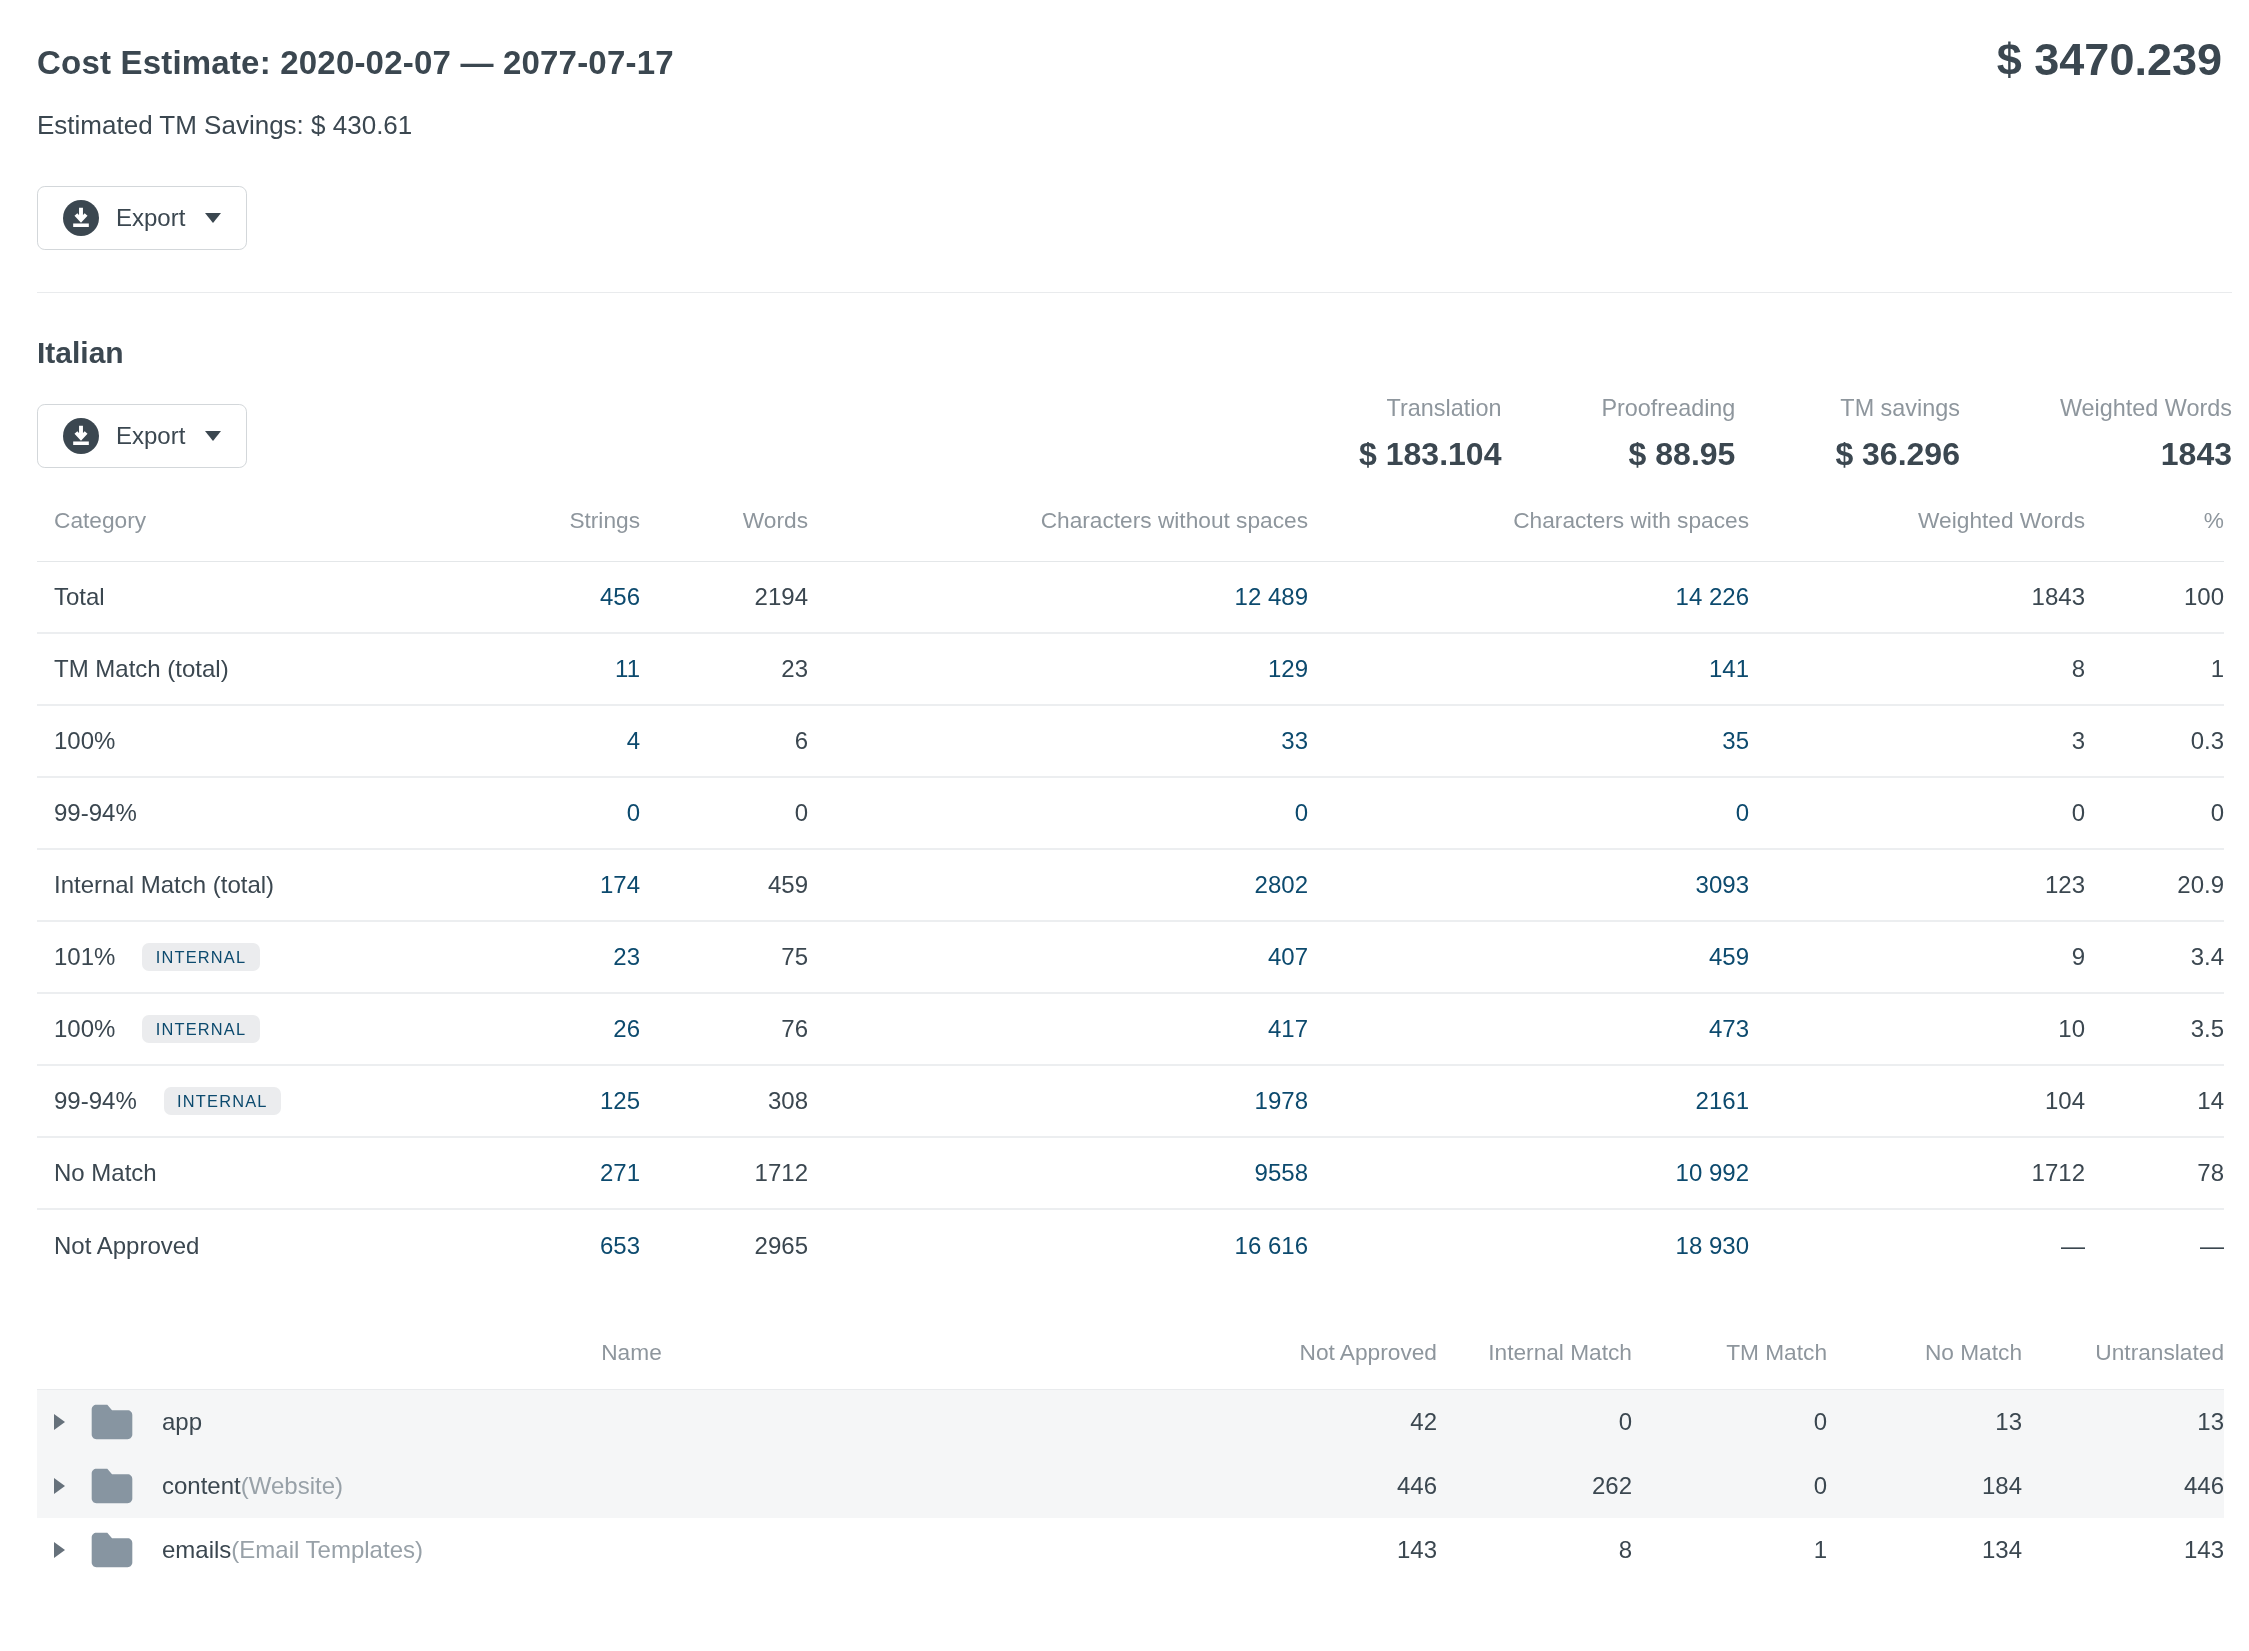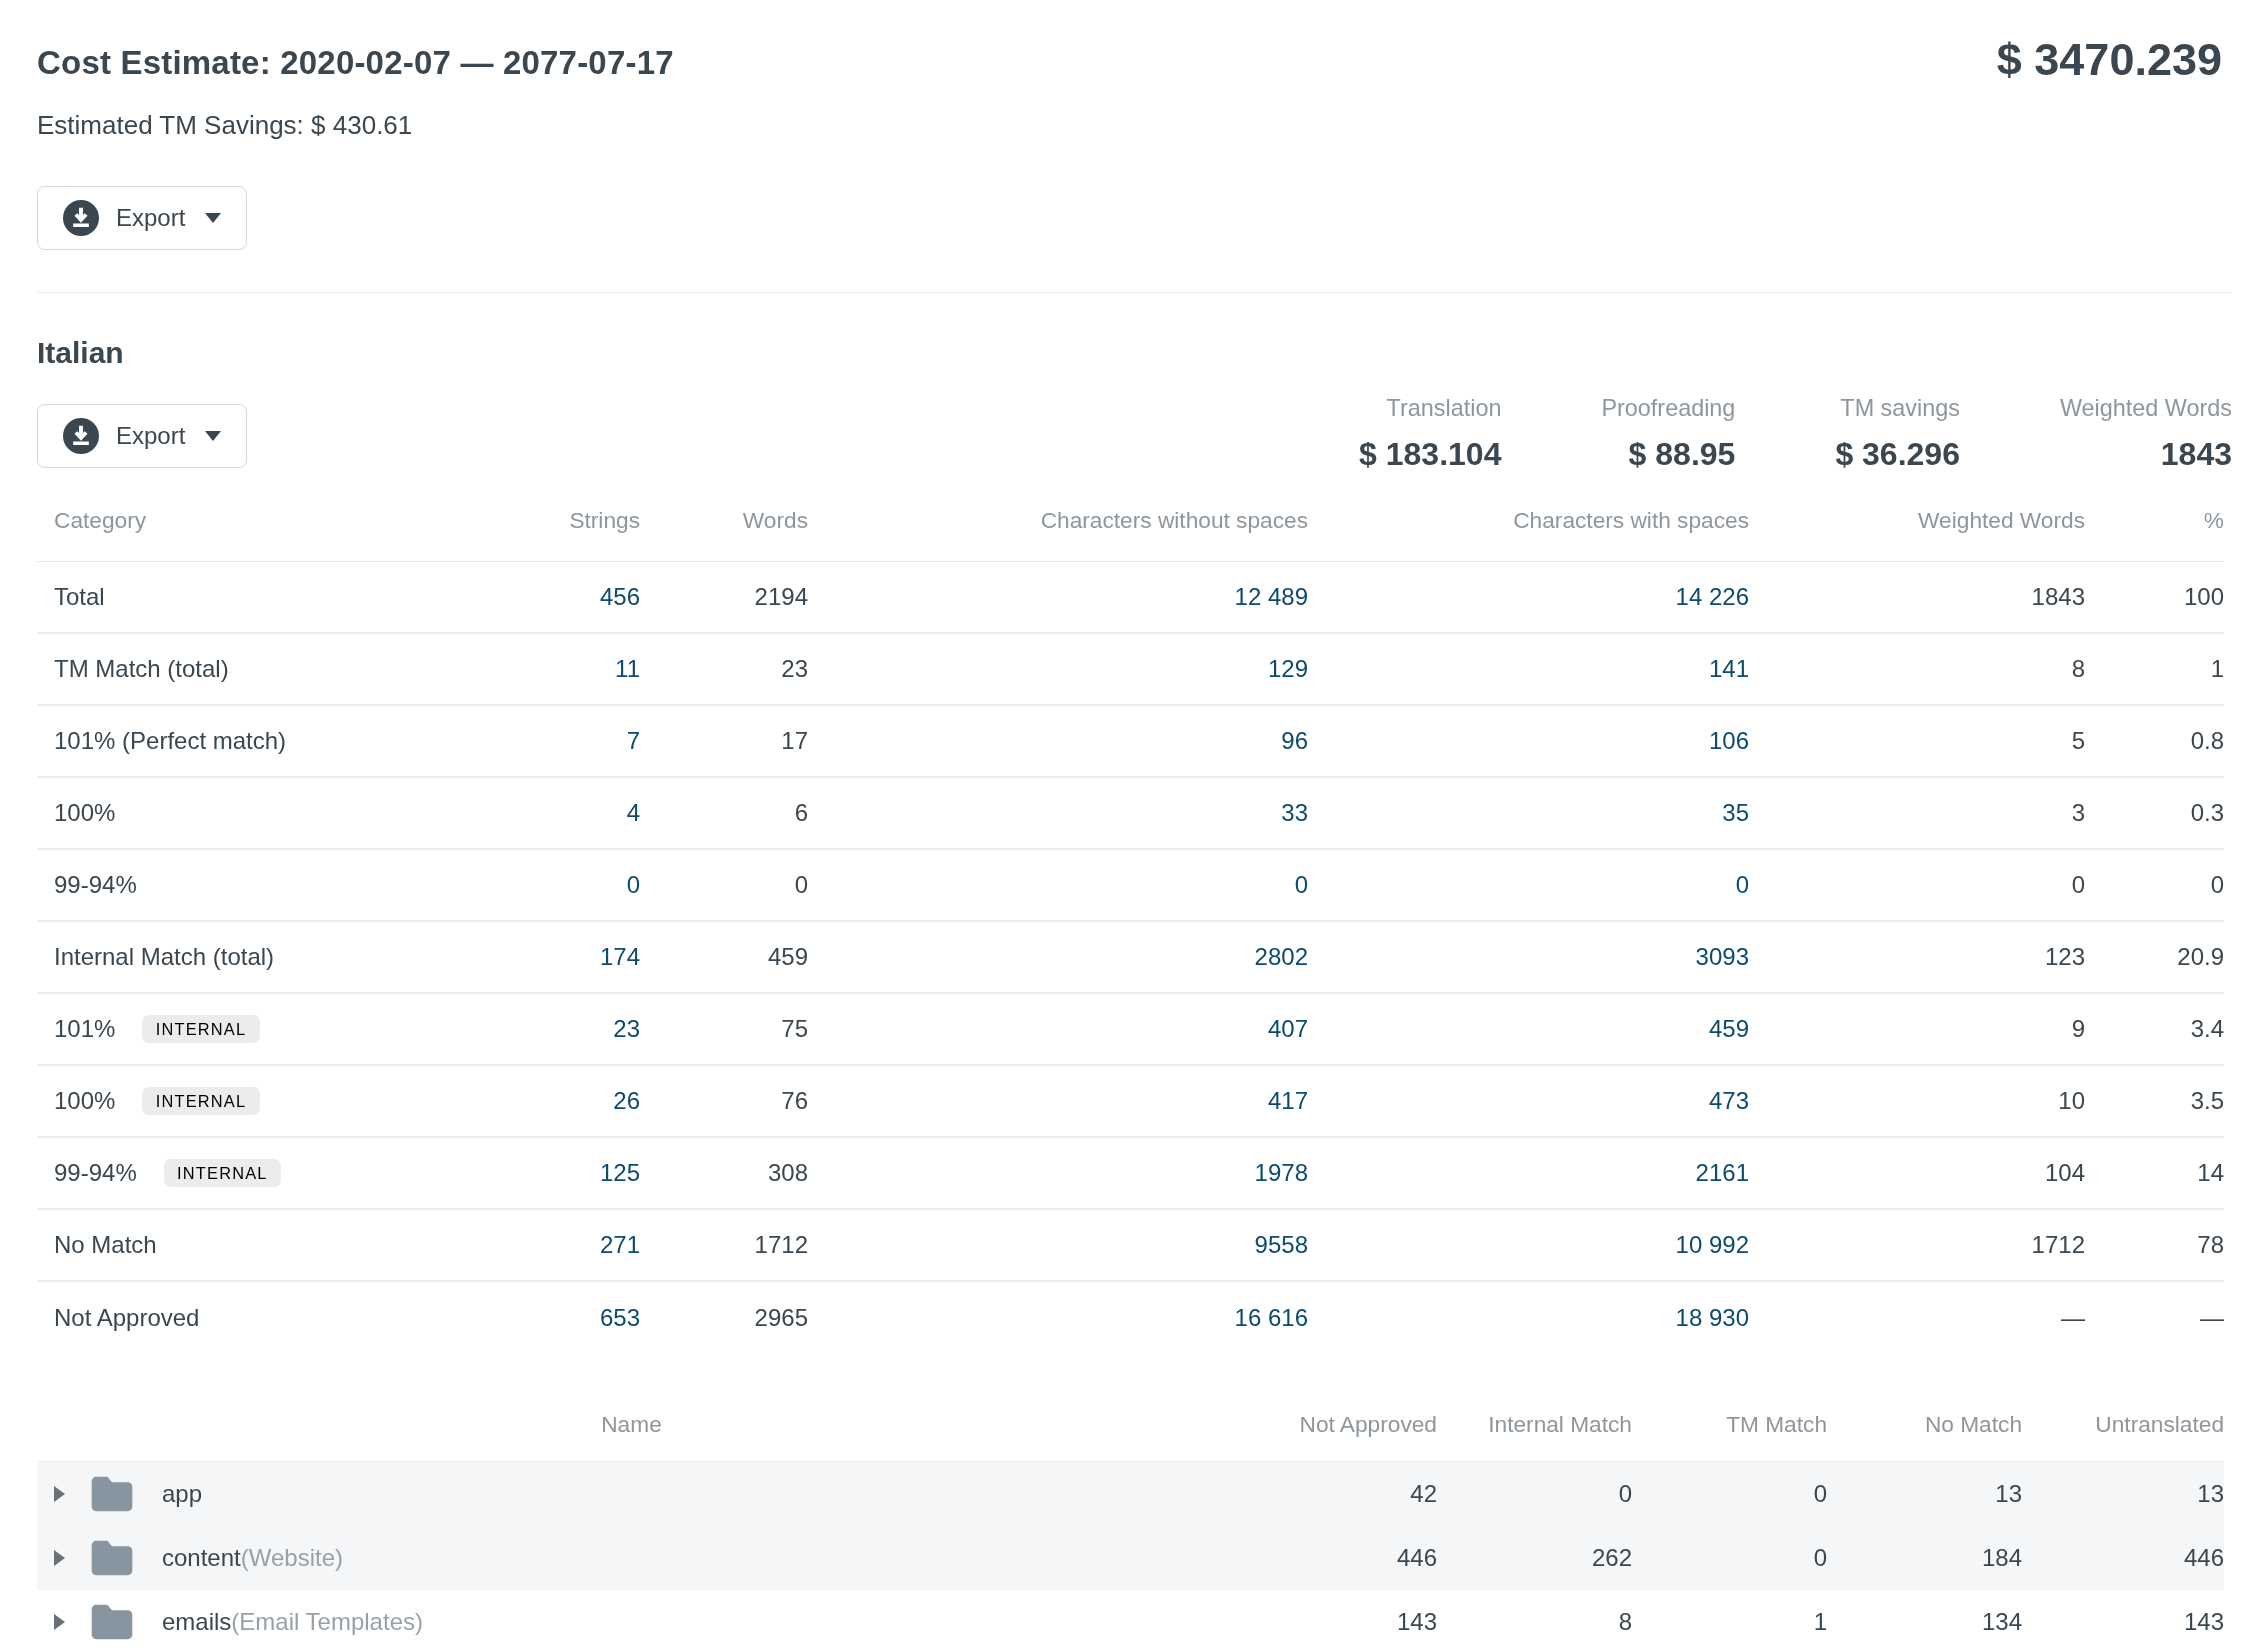--- a/index.html
+++ b/index.html
@@ -50,21 +50,21 @@
   .cat-table td {
     font-size:24px; height:72px; text-align:right; white-space:nowrap;
     border-top:2.3px solid #eceef0;
   }
   .cat-table td.cat-col { text-align:left; padding-left:17px; }
   .cat-table tbody tr:first-child td { border-top:1.6px solid #e4e7e9; }
   .val-muted { color:#0c4a6e; }
   .val-dark  { color:#3b4750; }
   .badge {
     display:inline-block; vertical-align:1.6px; margin-left:20.3px;
-    background:#ebecee; color:#000000; border-radius:7px;
+    background:#ebecee; color:#0c4a6e; border-radius:7px;
     font-size:16.4px; letter-spacing:1.2px; padding:6.2px 13.3px 5.5px; line-height:1;
   }
 
   
   .files-table { width:2187px; margin-top:58px; }
   .files-table th {
     font-size:22.7px; font-weight:400; color:#8e969d; text-align:right;
     padding-bottom:23.4px; white-space:nowrap;
   }
   .files-table th.name-col { text-align:center; padding-left:17px; }
@@ -186,32 +186,20 @@
       
     </td>
     <td class="val-muted">11</td>
     <td class="val-dark">23</td>
     <td class="val-muted">129</td>
     <td class="val-muted">141</td>
     <td class="val-dark">8</td>
     <td class="val-dark">1</td>
   </tr>
 
-  <tr>
-    <td class="cat-col">
-      <span class="cat-label">101% (Perfect match)</span>
-      
-    </td>
-    <td class="val-muted">7</td>
-    <td class="val-dark">17</td>
-    <td class="val-muted">96</td>
-    <td class="val-muted">106</td>
-    <td class="val-dark">5</td>
-    <td class="val-dark">0.8</td>
-  </tr>
 
   <tr>
     <td class="cat-col">
       <span class="cat-label">100%</span>
       
     </td>
     <td class="val-muted">4</td>
     <td class="val-dark">6</td>
     <td class="val-muted">33</td>
     <td class="val-muted">35</td>

